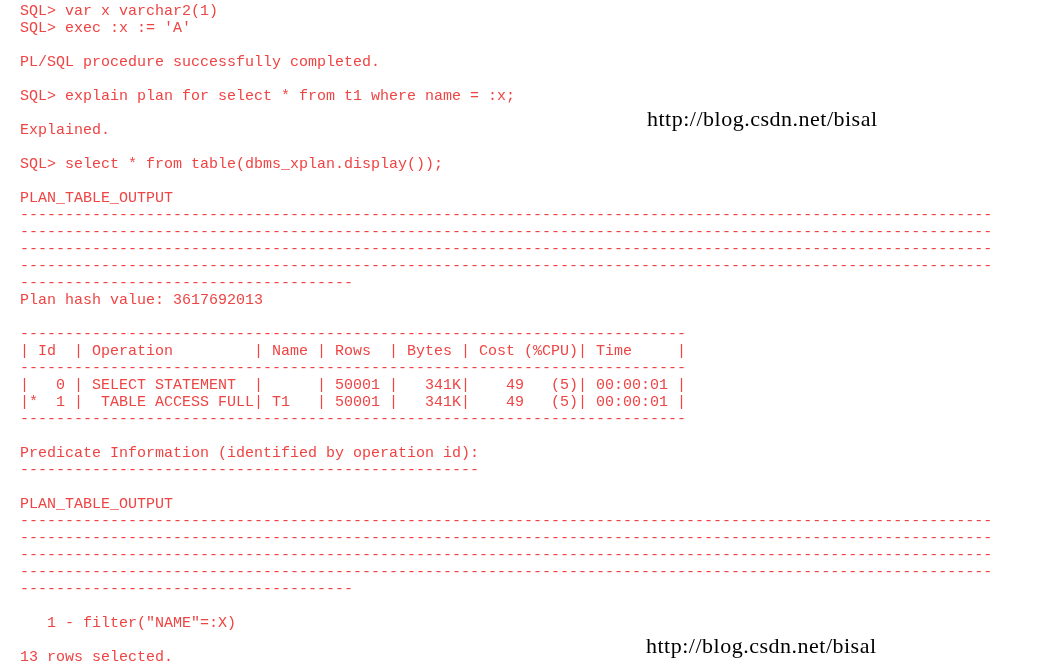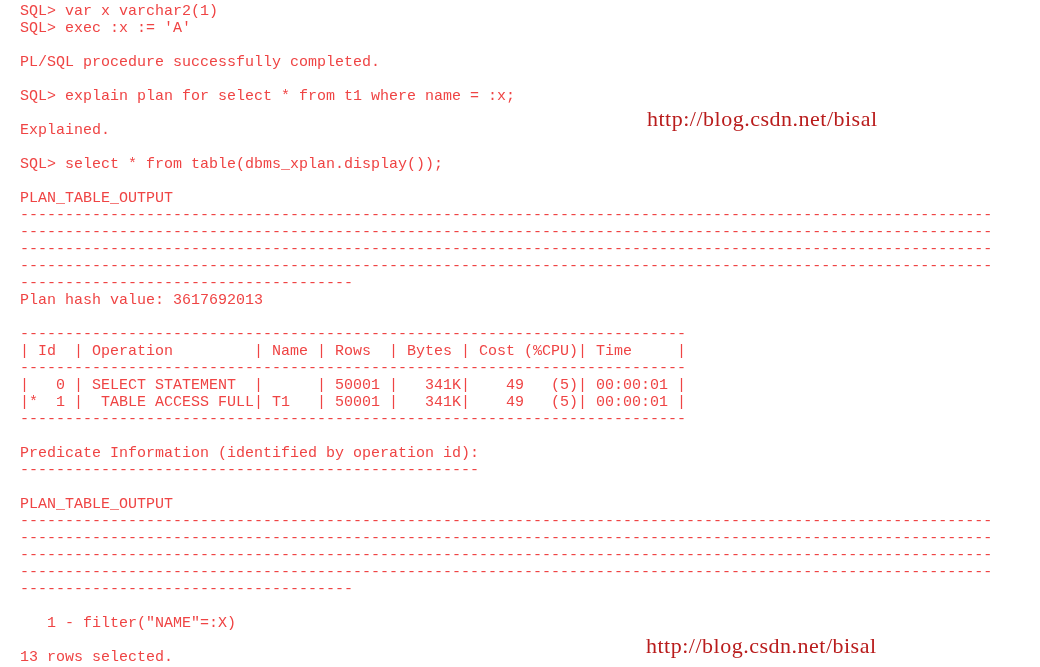--- a/index.html
+++ b/index.html
@@ -16,21 +16,21 @@
     font-family: "Courier New", Courier, monospace;
     font-size: 15px;
     line-height: 17.0px;
     white-space: pre;
     color: #ef4444;
   }
   .watermark {
     position: absolute;
     font-family: "SimSun", "NSimSun", serif;
     font-size: 22px;
-    color: #b91c1c;
+    color: #000000;
     letter-spacing: 0.5px;
     pointer-events: none;
   }
   .wm1 { top: 106px; left: 647px; }
   .wm2 { top: 633px; left: 646px; }
 </style>
 </head>
 <body>
 
 <pre><span>SQL&gt; var x varchar2(1)</span>

